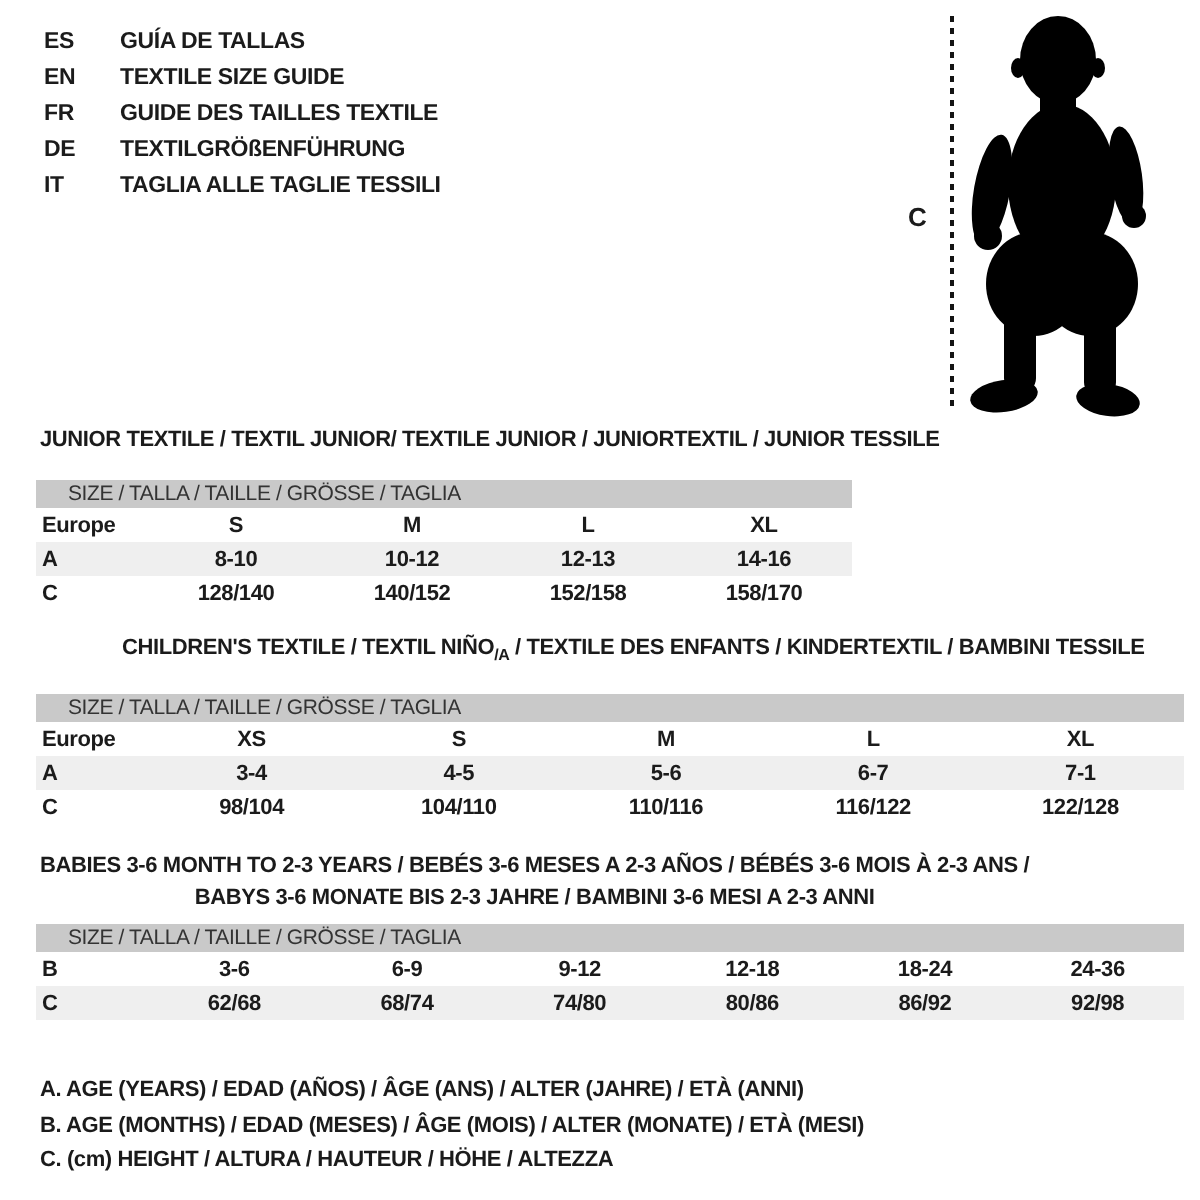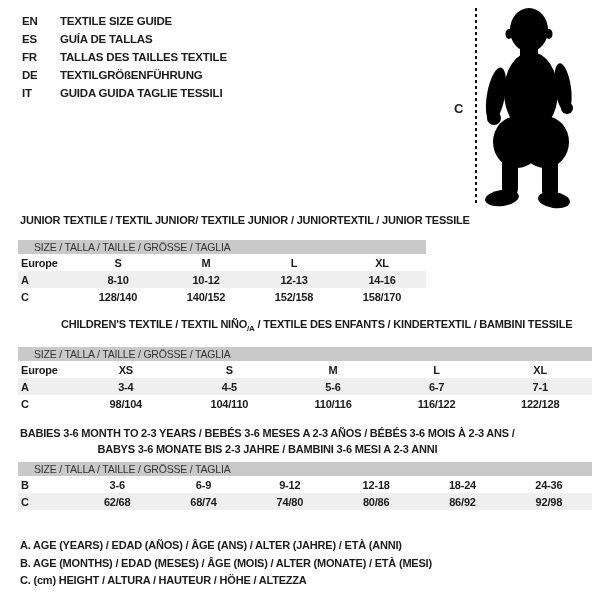--- a/index.html
+++ b/index.html
@@ -57,38 +57,38 @@
 
   
   .legend { left:20px; top:537px; }
   .note { font-size:11px; font-weight:bold; line-height:17.5px; white-space:nowrap; }
 </style>
 </head>
 <body>
 
 <div class="abs lang-block">
   <div class="lang-row">
+    <span class="lang-code">ES</span>
+    <span>GUÍA DE TALLAS</span>
+  </div>
+  <div class="lang-row">
     <span class="lang-code">EN</span>
     <span>TEXTILE SIZE GUIDE</span>
   </div>
   <div class="lang-row">
-    <span class="lang-code">ES</span>
-    <span>GUÍA DE TALLAS</span>
-  </div>
-  <div class="lang-row">
     <span class="lang-code">FR</span>
-    <span>TALLAS DES TAILLES TEXTILE</span>
+    <span>GUIDE DES TAILLES TEXTILE</span>
   </div>
   <div class="lang-row">
     <span class="lang-code">DE</span>
     <span>TEXTILGRÖßENFÜHRUNG</span>
   </div>
   <div class="lang-row">
     <span class="lang-code">IT</span>
-    <span>GUIDA GUIDA TAGLIE TESSILI</span>
+    <span>TAGLIA ALLE TAGLIE TESSILI</span>
   </div>
 </div>
 
 <div class="abs measure-line"></div>
 <div class="abs measure-label">C</div>
 <svg class="abs baby-svg" width="118" height="210" viewBox="0 0 118 210" aria-hidden="true">
   <g fill="#000000">
     <ellipse cx="47" cy="30" rx="19" ry="22"></ellipse>
     <ellipse cx="27" cy="34" rx="3.5" ry="5"></ellipse>
     <ellipse cx="67" cy="34" rx="3.5" ry="5"></ellipse>

